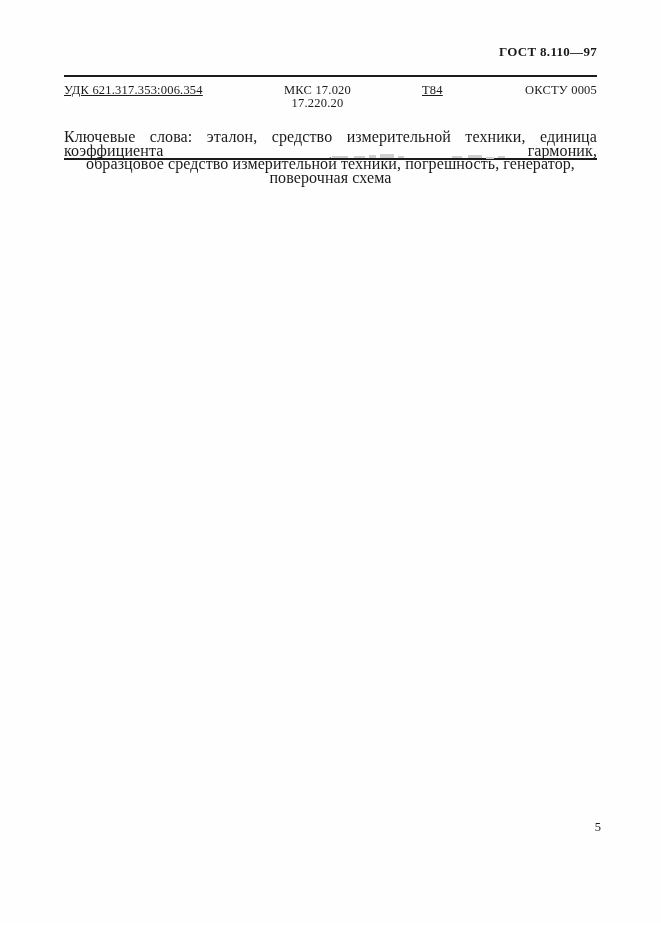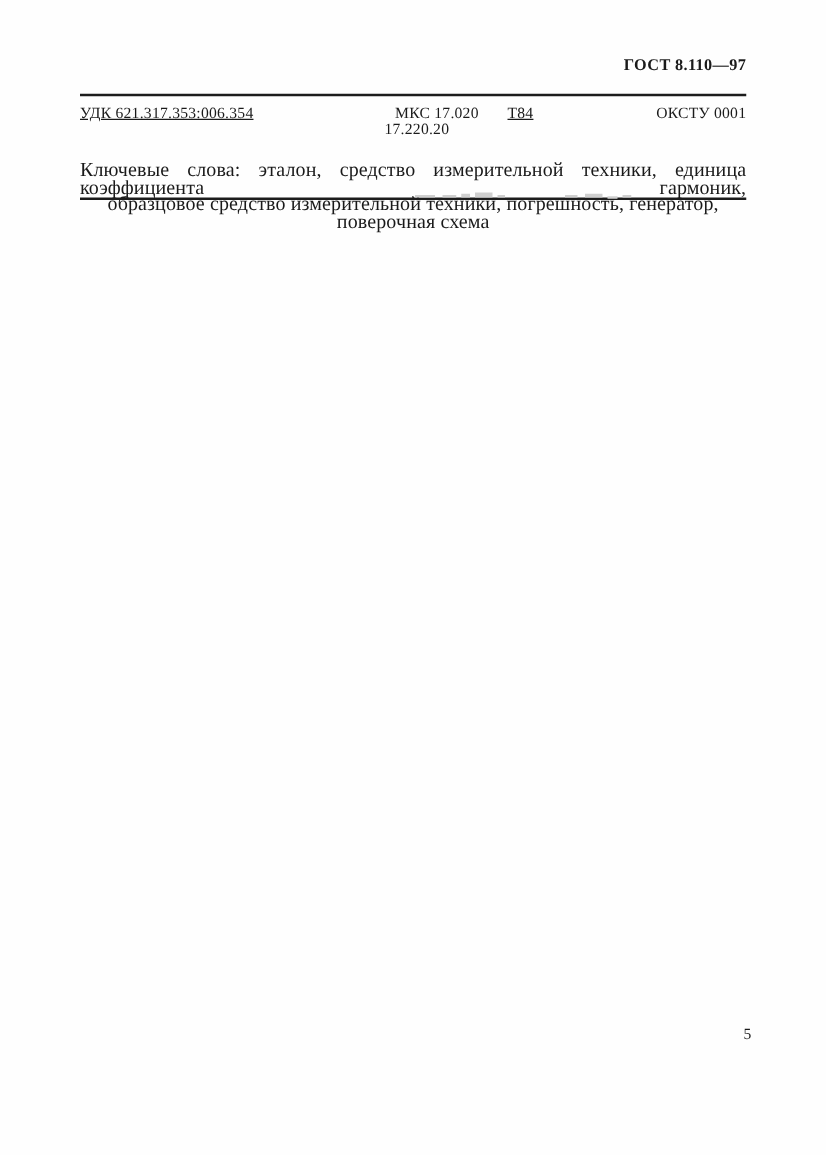--- a/index.html
+++ b/index.html
@@ -46,22 +46,22 @@
     white-space: nowrap;
   }
   .udk { position: absolute; left: 0; top: 0; text-decoration: underline; }
   .mks {
     position: absolute;
     left: 220px;
     top: 0;
     text-align: right;
   }
   .mks div { text-align: center; }
-  .mks .mks-line1 { text-align: left; margin-left: 32px; }
-  .t-code { position: absolute; left: 342px; top: 0; text-decoration: underline; }
+  .mks .mks-line1 { text-align: left; }
+  .t-code { position: absolute; left: 358px; top: 0; text-decoration: underline; }
   .okstu { position: absolute; right: 0; top: 0; }
   .keywords {
     position: absolute;
     top: 130px;
     left: 64px;
     width: 533px;
     font-size: 16px;
     line-height: 13.5px;
     letter-spacing: 0.1px;
   }
@@ -93,21 +93,21 @@
 
   <div class="rule rule-top"></div>
 
   <div class="class-row">
     <span class="udk">УДК 621.317.353:006.354</span>
     <span class="mks">
       <div class="mks-line1">МКС 17.020</div>
       <div class="mks-line2">17.220.20</div>
     </span>
     <span class="t-code">Т84</span>
-    <span class="okstu">ОКСТУ 0001</span>
+    <span class="okstu">ОКСТУ 0005</span>
   </div>
 
   <div class="keywords">
     <div class="kw-line1">Ключевые слова: эталон, средство измерительной техники, единица коэффициента гармоник,</div>
     <div class="kw-line2">образцовое средство измерительной техники, погрешность, генератор, поверочная схема</div>
   </div>
 
   <div class="rule rule-bottom"></div>
 
   <div>

